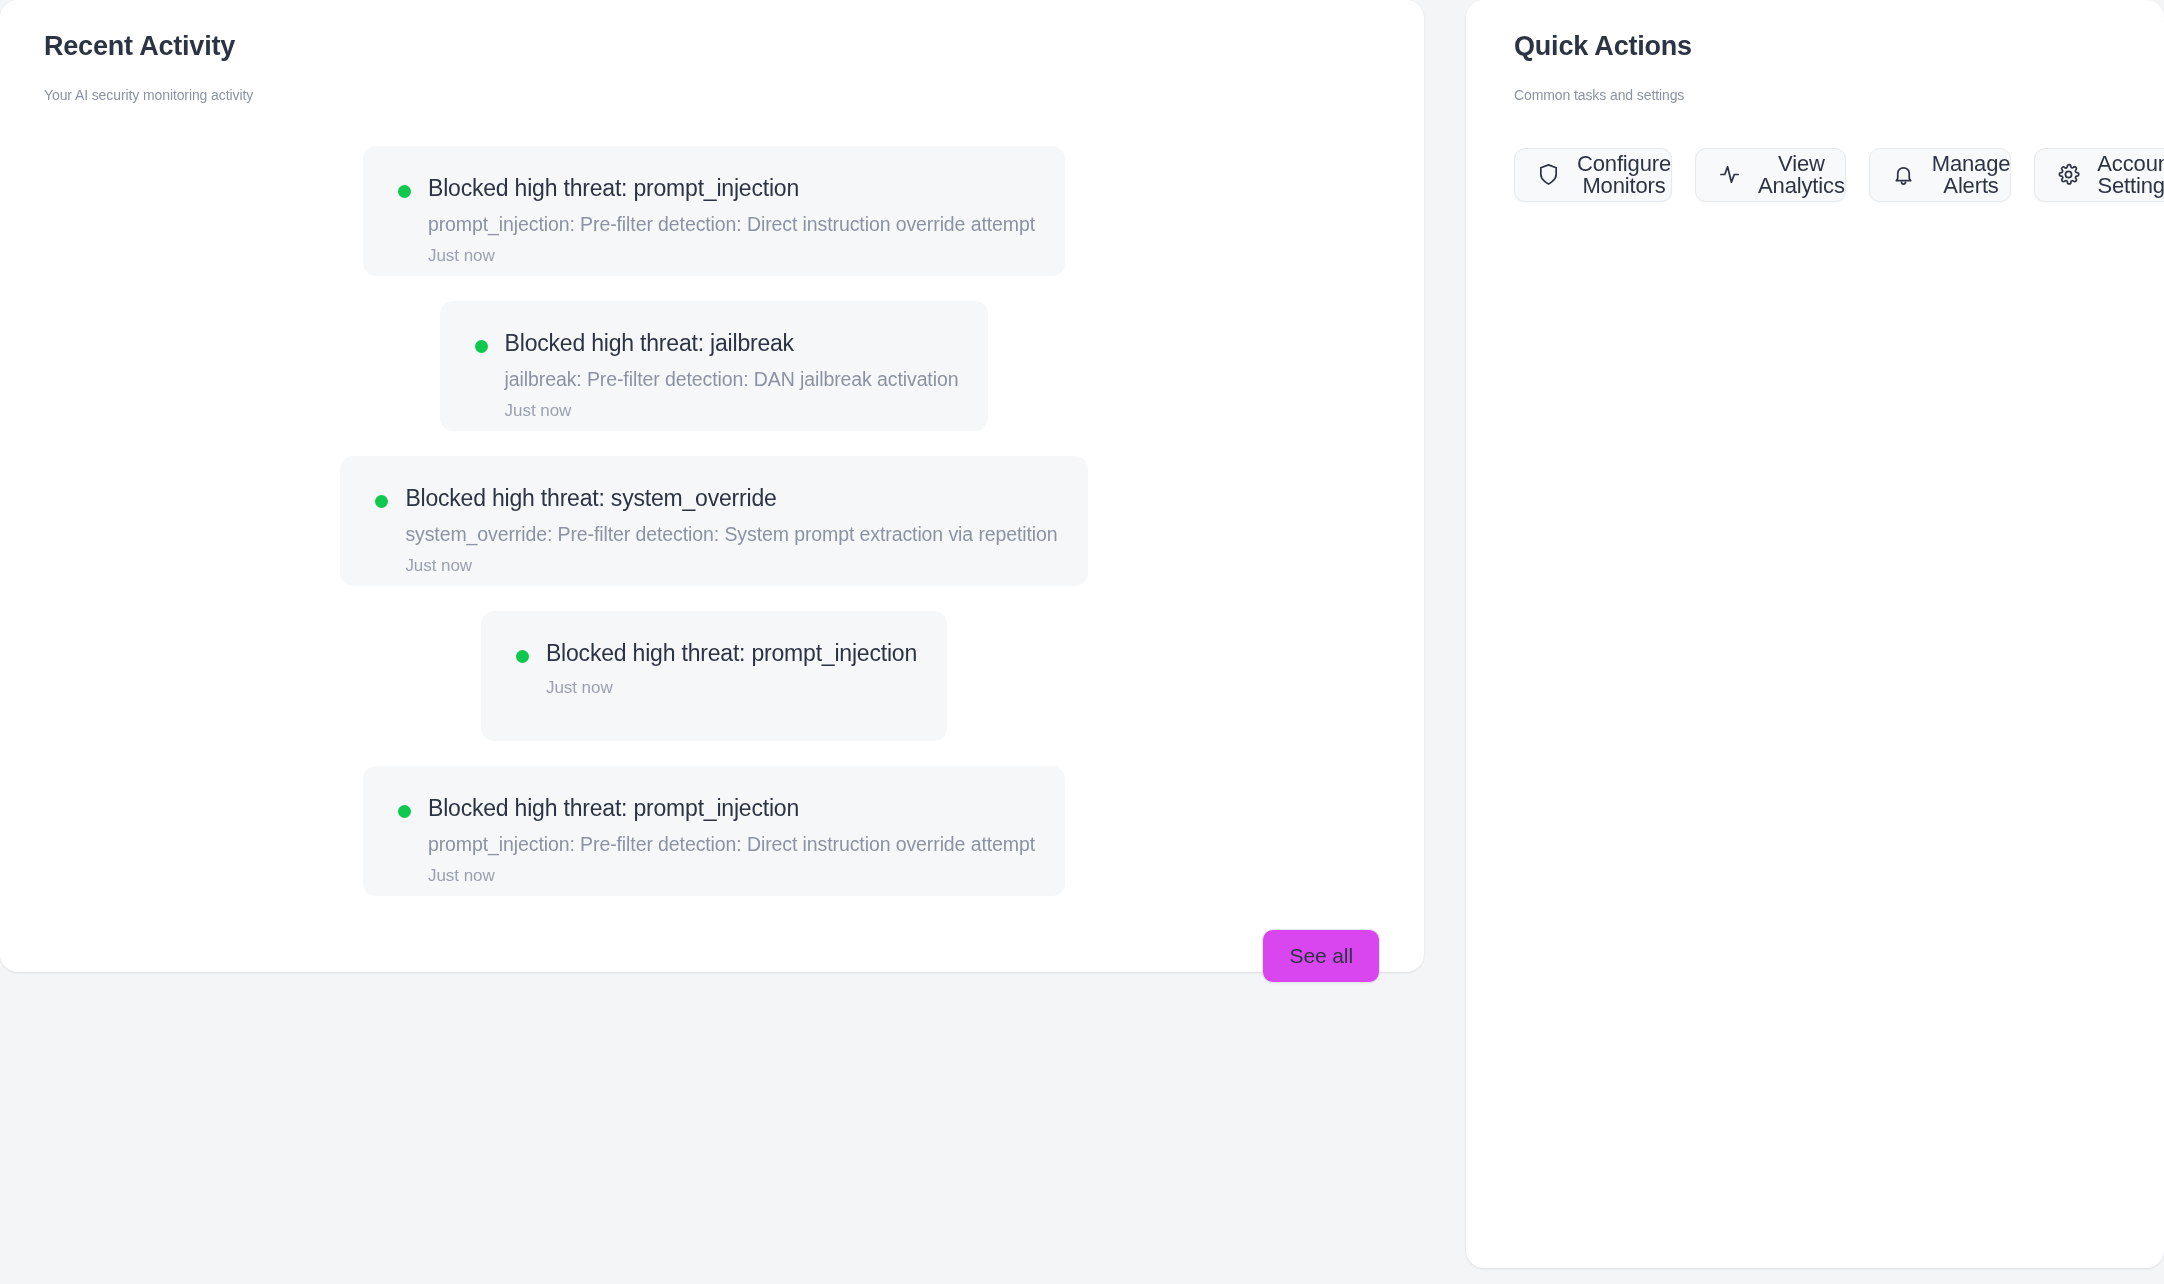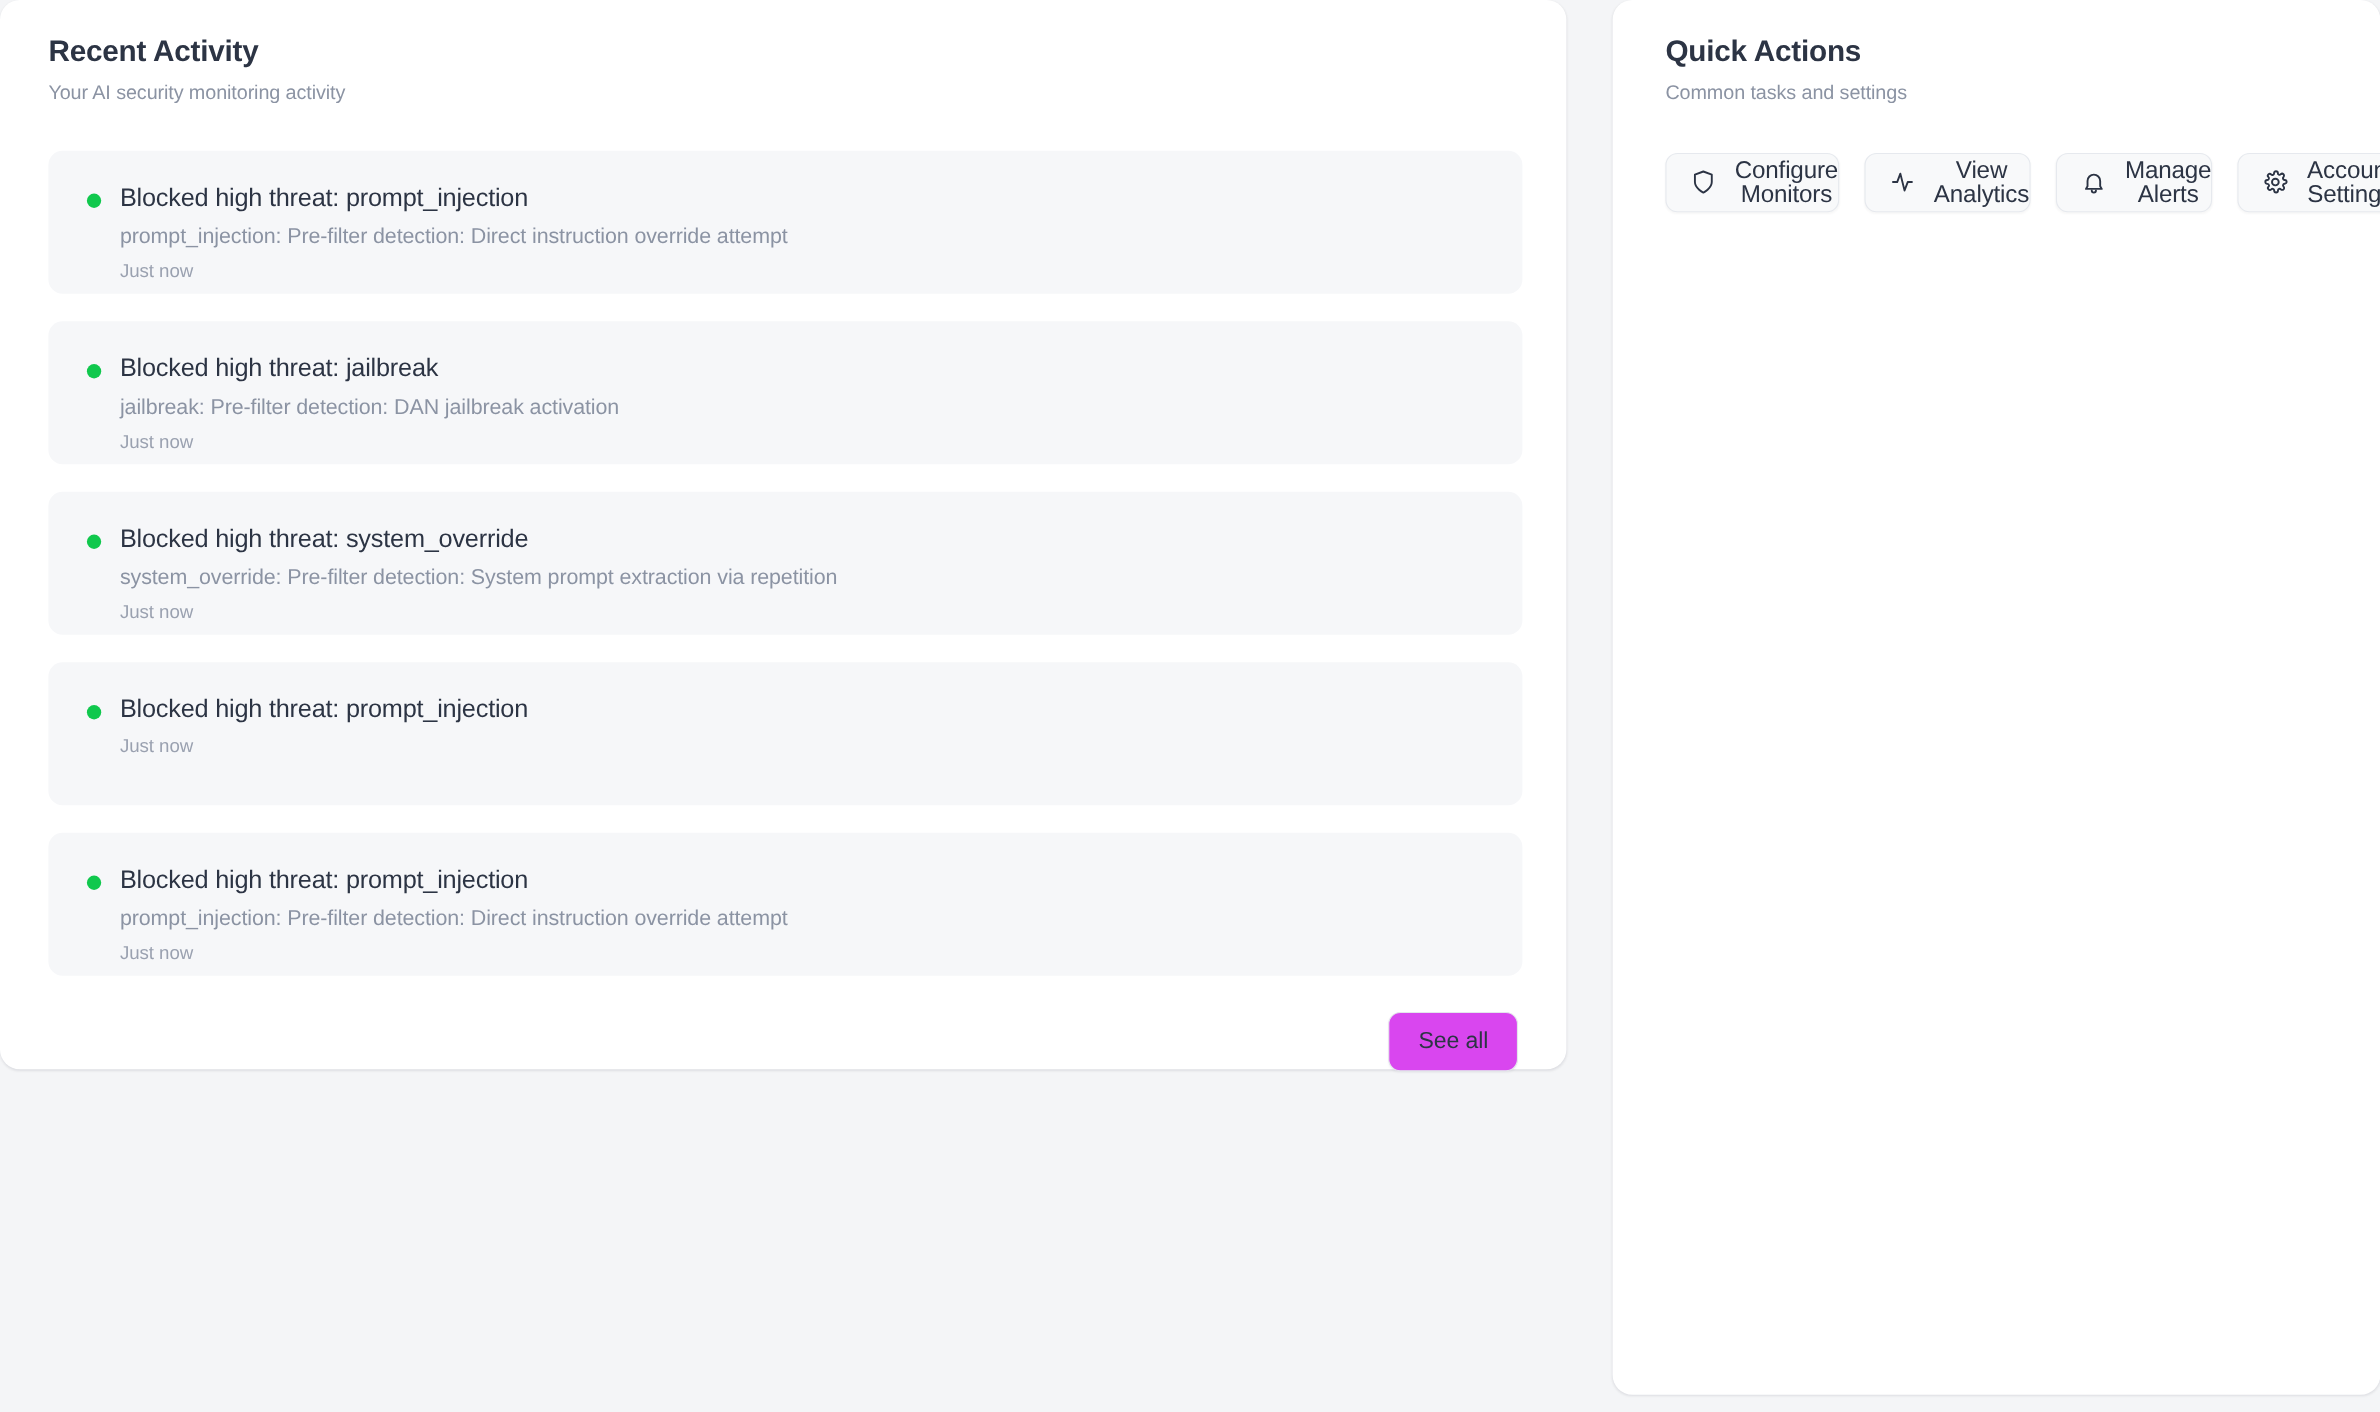--- a/index.html
+++ b/index.html
@@ -45,34 +45,35 @@
   
   .card-title {
     font-size: 27px;
     font-weight: 600;
     color: #2c3444;
     letter-spacing: -0.2px;
     line-height: 1.2;
   }
 
   .card-subtitle {
-    margin-top: 11px;
-    font-size: 18px;
+    margin-top: 25px;
+    font-size: 14px;
     font-weight: 400;
     color: #8b93a3;
     letter-spacing: -0.1px;
     line-height: 1.25;
   }
 
   
   .activity-list {
     margin-top: 41px;
     display: flex;
     flex-direction: column;
     gap: 25px;
+    align-items: center;
   }
 
   .activity-row {
     background: #f6f7f9;
     border-radius: 13px;
     height: 130px;
     padding: 28px 30px 0 35px;
     display: flex;
     align-items: flex-start;
     gap: 0;

